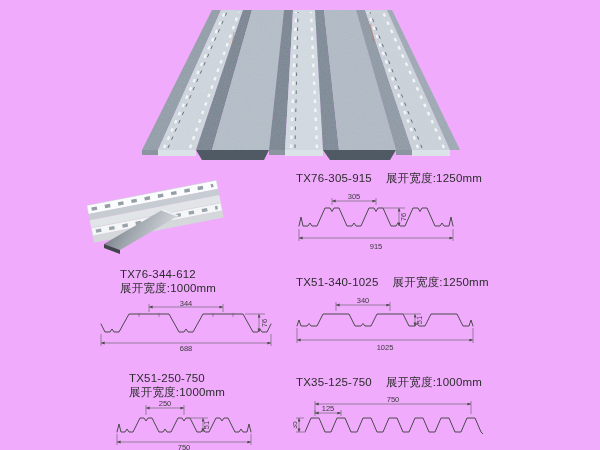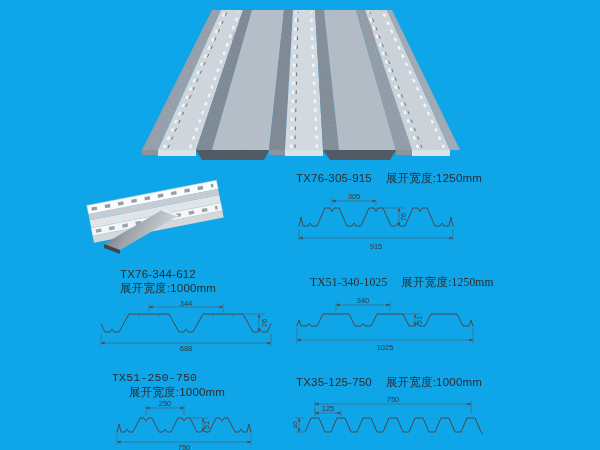--- a/index.html
+++ b/index.html
@@ -1,16 +1,16 @@
 <!DOCTYPE html>
 <html><head>
 <meta charset="utf-8">
 <style>
   html,body{margin:0;padding:0;background:#fff;}
-  #stage{position:relative;width:600px;height:450px;background:#0ea5e9;overflow:hidden;
+  #stage{position:relative;width:600px;height:450px;background:#f0abfc;overflow:hidden;
          font-family:"Liberation Sans",sans-serif;}
   .abs{position:absolute;}
   .lbl{font-size:11.5px;color:#2c2c2c;letter-spacing:.2px;white-space:nowrap;line-height:14px;}
   .lbl .gap{display:inline-block;width:14px;}
   svg text{font-family:"Liberation Sans",sans-serif;fill:#3a3a3a;}
   .dim{font-size:7.5px;}
   .prof{fill:none;stroke:#4a4a4a;stroke-width:1;stroke-linejoin:round;stroke-linecap:round;}
   .dl{stroke:#5a5a5a;stroke-width:.6;fill:none;}
 </style>
 </head>
@@ -144,21 +144,21 @@
       <text class="dim" transform="rotate(-90 172 23)" x="172" y="23" text-anchor="middle">76</text>
 
       <line class="dl" x1="6" y1="34" x2="6" y2="46"></line>
       <line class="dl" x1="176" y1="34" x2="176" y2="46"></line>
       <line class="dl" x1="6" y1="43" x2="176" y2="43" marker-start="url(#arr)" marker-end="url(#arr)"></line>
       <text class="dim" x="91" y="51" text-anchor="middle">688</text>
     </svg>
   </div>
 
   <div class="abs" style="left:293px;top:275px;width:200px;">
-    <div class="lbl" style="margin-left:17px;font-family:Liberation Serif, serif;">
+    <div class="lbl" style="margin-left:3px;">
       <span>TX51-340-1025</span><span class="gap"></span><span>展开宽度:1250mm</span>
     </div>
     <svg width="190" height="56" viewBox="0 0 190 56" style="margin-top:7px;">
       <path class="prof" d="M4,30 l2,-6 l2,6 l6,0 l2,-2.5 l2,2.5 l6,0 l6,-12 l26,0 l6,12 l6,0 l2,-2.5 l2,2.5 l6,0 l6,-12 l26,0 l6,12 l6,0 l2,-2.5 l2,2.5 l6,0 l6,-12 l26,0 l6,12 l6,0 l2,-6 l2,6"></path>
 
       <line class="dl" x1="43" y1="15" x2="43" y2="6"></line>
       <line class="dl" x1="97" y1="15" x2="97" y2="6"></line>
       <line class="dl" x1="43" y1="9" x2="97" y2="9" marker-start="url(#arr)" marker-end="url(#arr)"></line>
       <text class="dim" x="70" y="7" text-anchor="middle">340</text>
 
@@ -167,21 +167,21 @@
       <text class="dim" transform="rotate(-90 129 24)" x="129" y="24" text-anchor="middle">51</text>
 
       <line class="dl" x1="4" y1="32" x2="4" y2="47"></line>
       <line class="dl" x1="180" y1="32" x2="180" y2="47"></line>
       <line class="dl" x1="4" y1="44" x2="180" y2="44" marker-start="url(#arr)" marker-end="url(#arr)"></line>
       <text class="dim" x="92" y="54" text-anchor="middle">1025</text>
     </svg>
   </div>
 
   <div class="abs" style="left:112px;top:371px;width:180px;">
-    <div class="lbl" style="font-family:Liberation Mono, monospace;">TX51-250-750</div>
+    <div class="lbl" style="margin-left:17px;">TX51-250-750</div>
     <div class="lbl" style="margin-left:17px;">展开宽度:1000mm</div>
     <svg width="175" height="50" viewBox="0 0 175 50" style="margin-top:1px;">
       <path class="prof" d="M5,32 l2,-8 l2,8 l4,0 l2,-3 l2,3 l4,0 l7,-14 l4,0 l2,3 l2,-3 l4,0 l7,14 l4,0 l2,-3 l2,3 l4,0 l7,-14 l4,0 l2,3 l2,-3 l4,0 l7,14 l4,0 l2,-3 l2,3 l4,0 l7,-14 l4,0 l2,3 l2,-3 l4,0 l7,14 l4,0 l2,-3 l2,3 l4,0 l2,-8 l2,8"></path>
 
       <line class="dl" x1="34" y1="15" x2="34" y2="5"></line>
       <line class="dl" x1="72" y1="15" x2="72" y2="5"></line>
       <line class="dl" x1="34" y1="8" x2="72" y2="8" marker-start="url(#arr)" marker-end="url(#arr)"></line>
       <text class="dim" x="53" y="6" text-anchor="middle">250</text>
 
       <line class="dl" x1="78" y1="18" x2="96" y2="18"></line>

